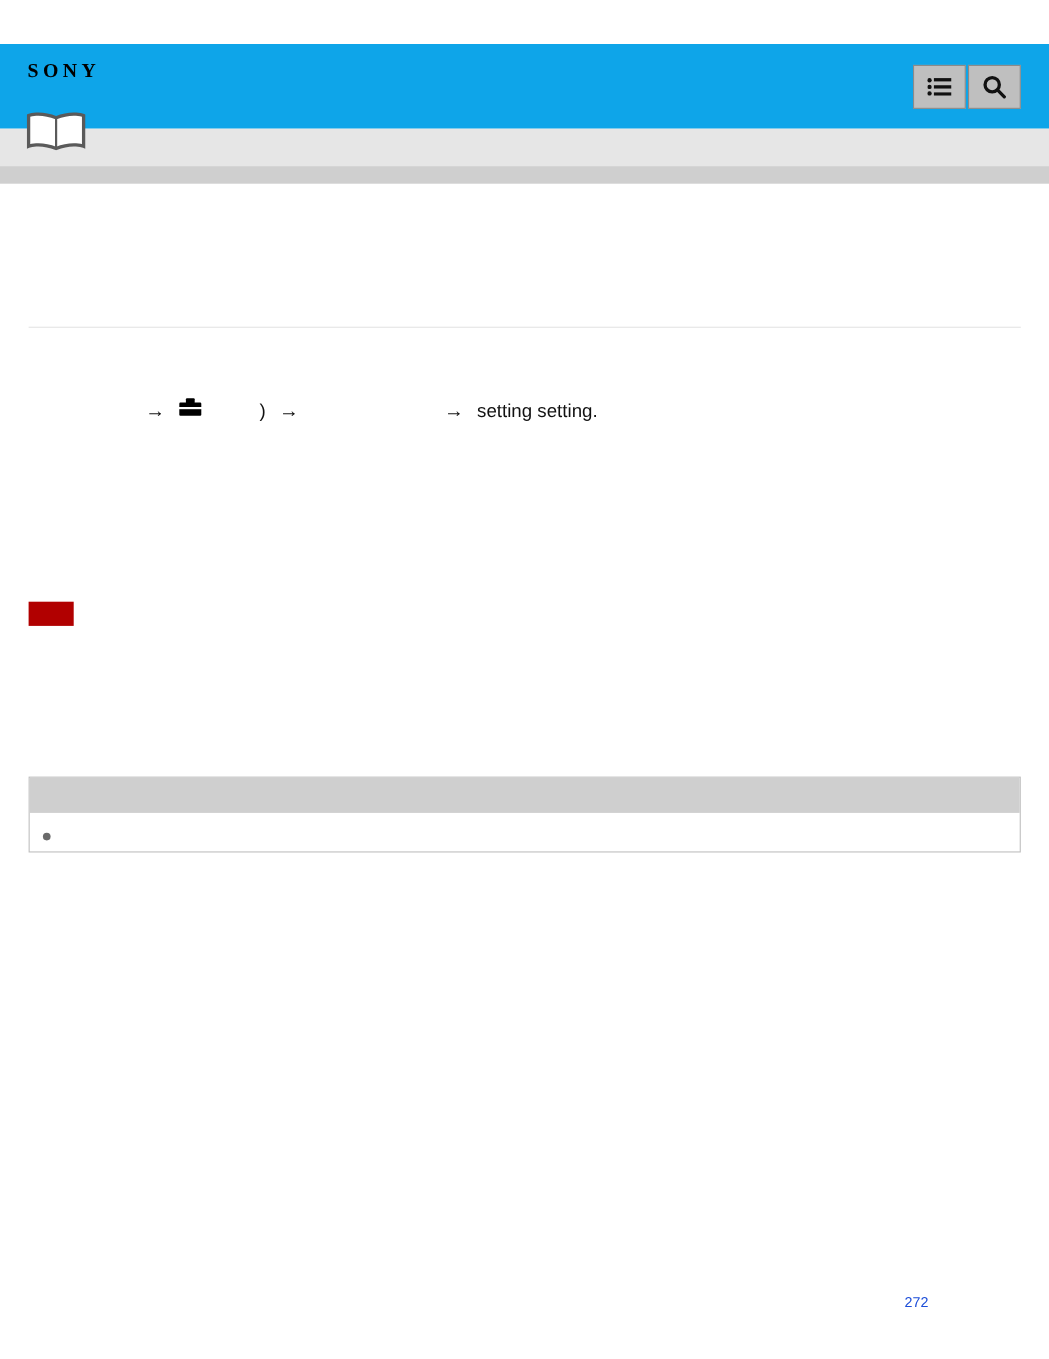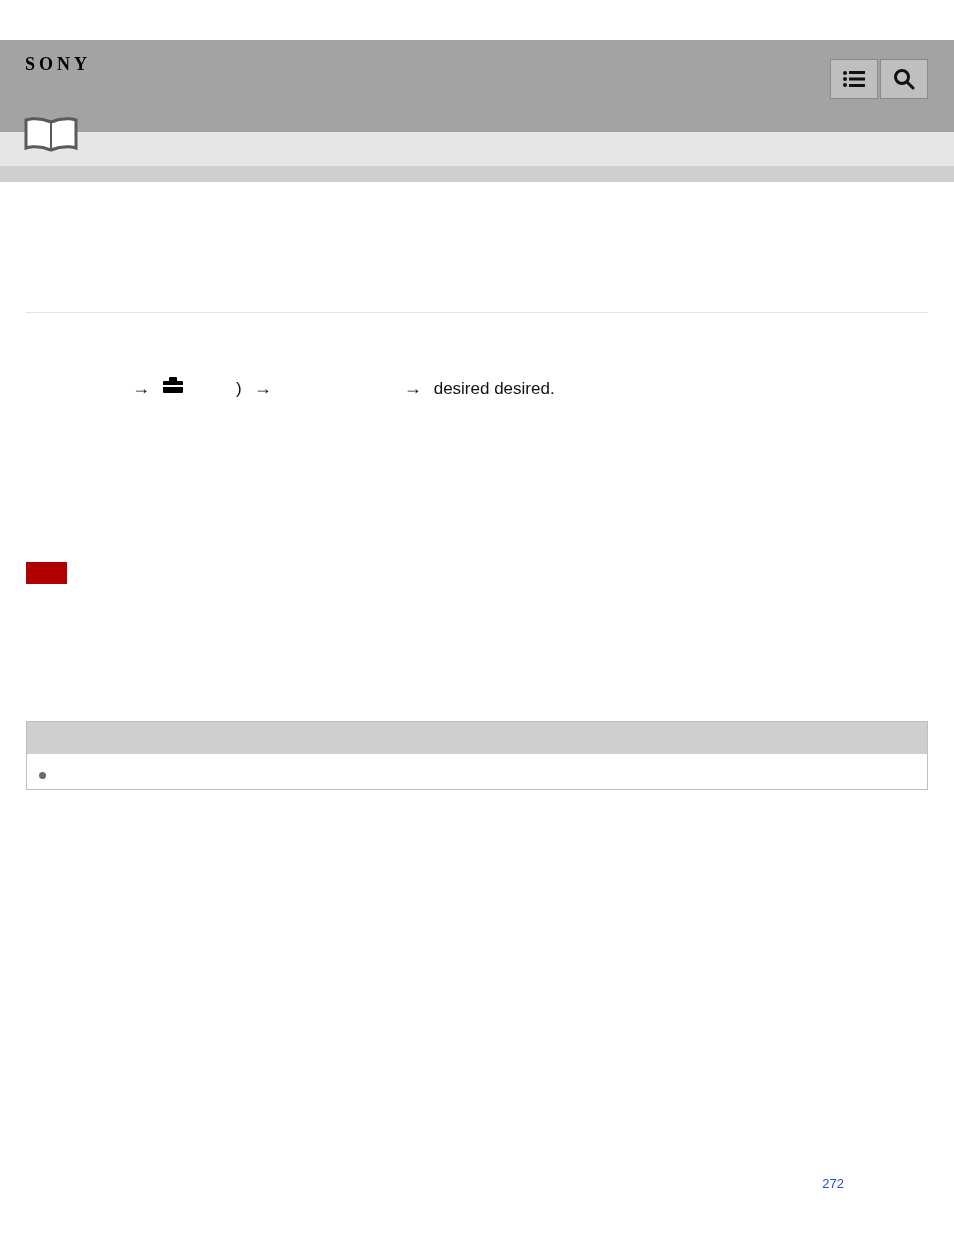--- a/index.html
+++ b/index.html
@@ -1,18 +1,18 @@
 <!DOCTYPE html>
 <html><head>
 <meta charset="utf-8">
 <style>
 html,body{margin:0;padding:0;font-family:Arial,Helvetica,sans-serif;color:#111;background:#fff}
 .page{width:954px;height:1235px;position:relative;background:#fff}
 .topgap{height:40px;background:#fff}
-.topbar{background:#a3a3a3;height:92px;position:relative}
+.topbar{background:#0ea5e9;height:77px;position:relative}
 .brand{position:absolute;left:25px;top:14px;font-family:"Times New Roman",serif;font-weight:700;letter-spacing:4px;font-size:18px;color:#000}
 .toolbar{position:absolute;right:26px;top:19px;display:flex;gap:2px}
 .tbtn{width:46px;height:38px;background:#bfbfbf;border:1px solid #8a8a8a;display:flex;align-items:center;justify-content:center}
 .tbtn svg{display:block}
 .subbar{background:#e6e6e6;height:34px;position:relative}
 .bookicon{position:absolute;left:22px;top:-16px;width:58px;height:36px}
 .spacer{background:#cfcfcf;height:16px}
 .content{padding:34px 26px 0 26px}
 .hr{border-top:1px solid #e4e4e4;margin:96px 0 62px 0;height:0}
 .instr{font-size:17px;line-height:1.5;display:flex;align-items:center;flex-wrap:wrap;gap:4px}
@@ -78,21 +78,21 @@
           <rect x="1" y="5" width="20" height="12" rx="1" fill="#000"></rect>
           <rect x="7" y="1" width="8" height="5" rx="1" fill="#000"></rect>
           <rect x="0" y="9" width="22" height="2" fill="#fff"></rect>
         </svg>
       </span>
       <span style="width:44px;display:inline-block"></span>
       <span>)</span>
       <span class="arrow">→</span>
       <span style="width:108px;display:inline-block"></span>
       <span class="arrow">→</span>
-      <span>desired desired.</span>
+      <span>setting setting.</span>
     </div>
 
     <div class="blockgap"></div>
 
     <div class="redflag"></div>
 
     <ul class="notes">
       <li></li>
       <li></li>
       <li style="margin-top:24px"></li>

